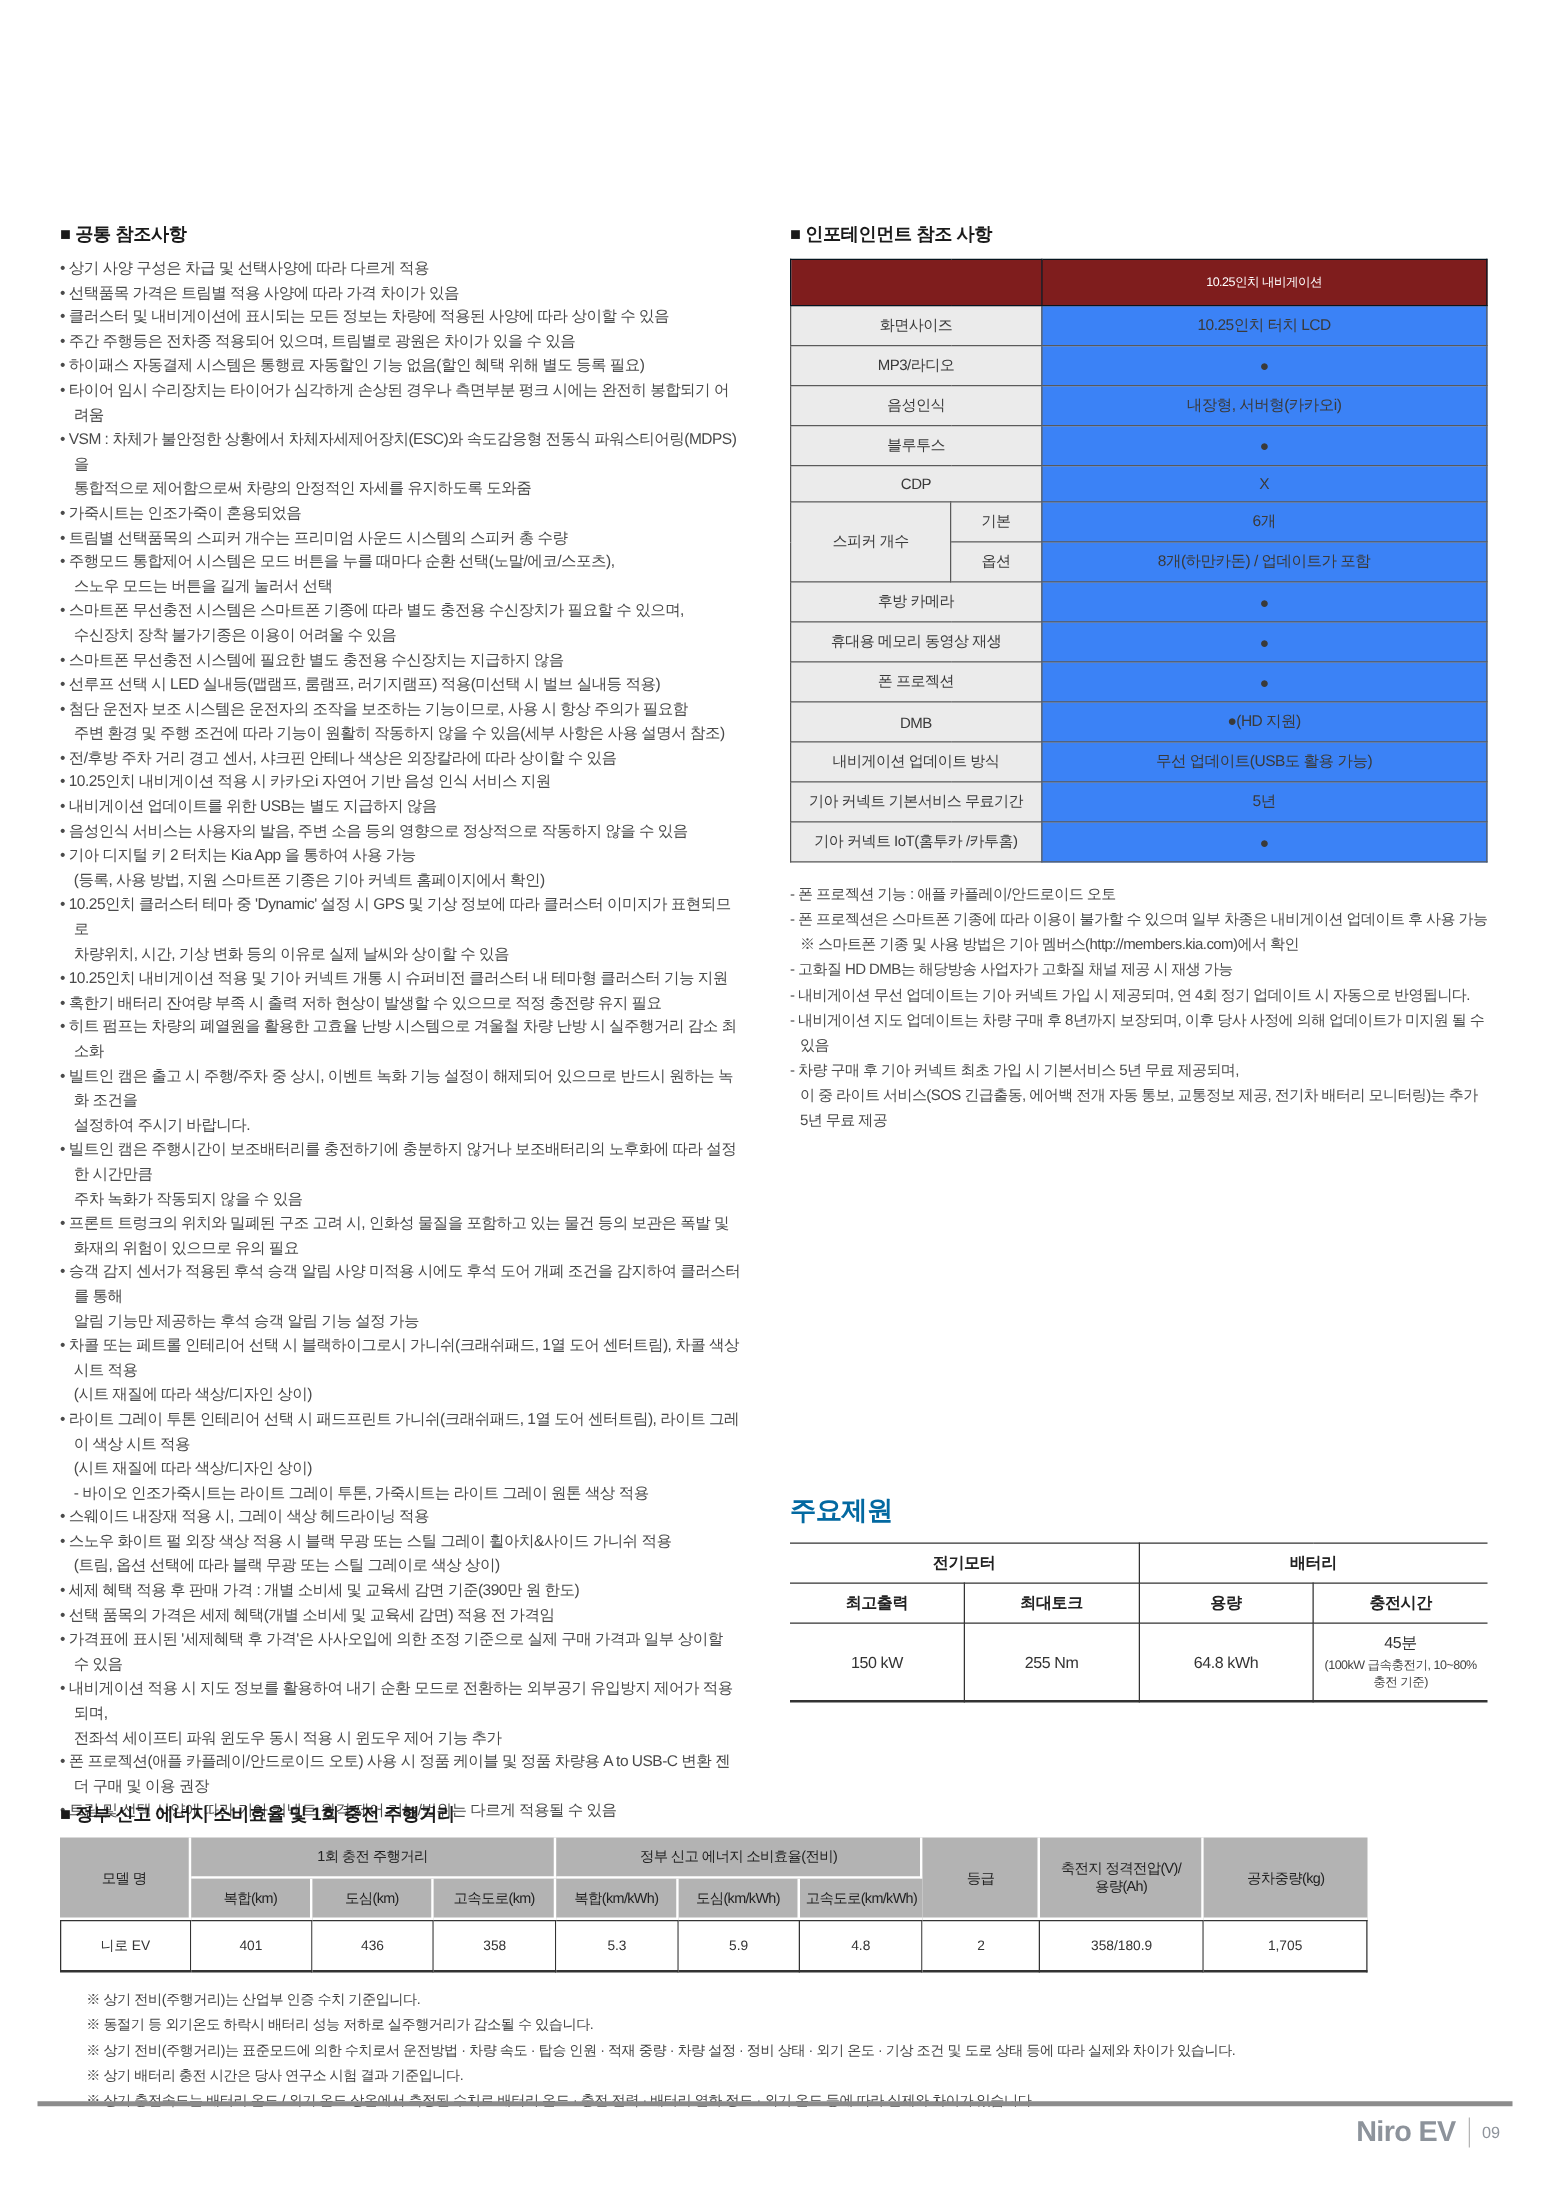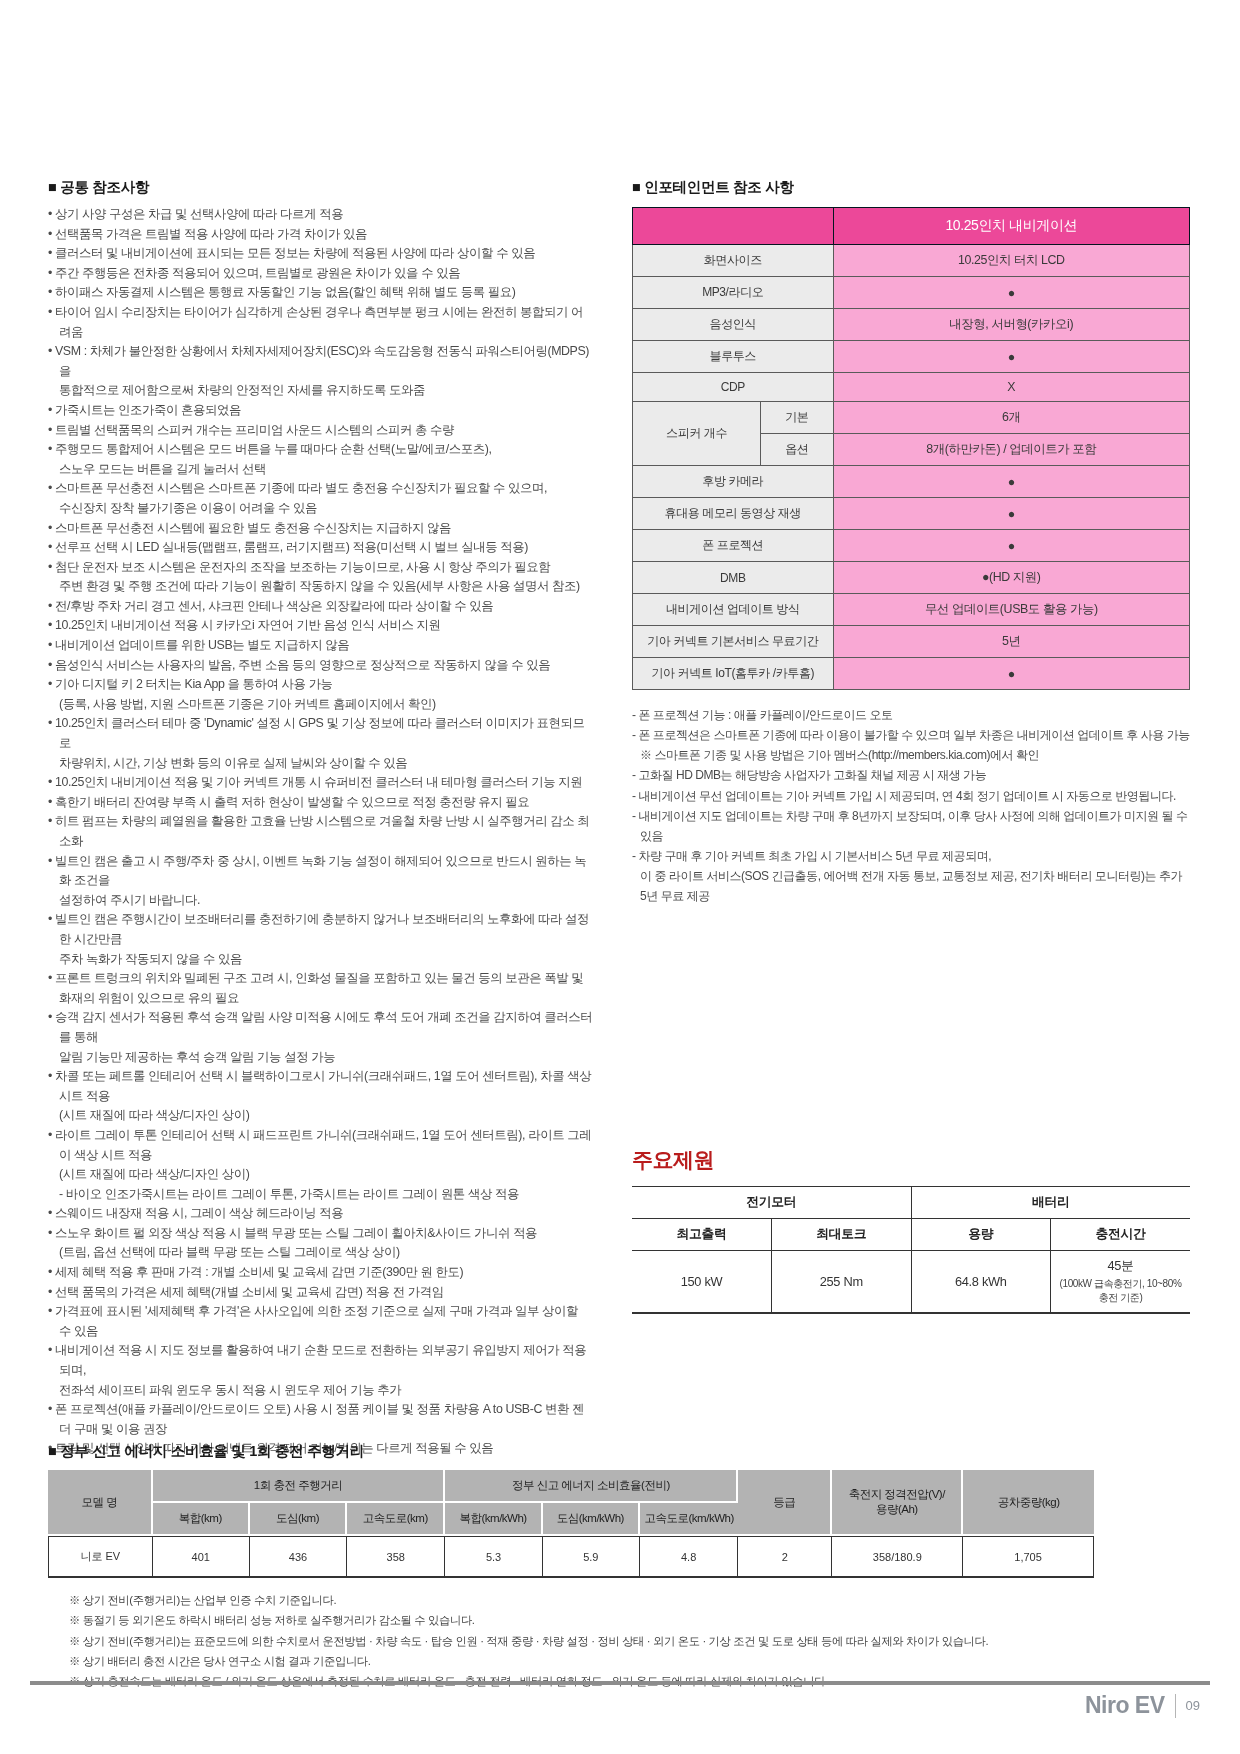--- a/index.html
+++ b/index.html
@@ -13,30 +13,30 @@
   .left-col { position:absolute; left:48px; top:178px; width:545px; }
   .notes { list-style:none; margin:8px 0 0 0; padding:0; font-size:12.4px; line-height:1.58; color:#4a4a4a; letter-spacing:-0.4px; }
   .notes li { padding-left:11px; text-indent:-11px; white-space:pre-line; }
   .notes li::before { content:"• "; color:#4a4a4a; }
 
   
   .right-col { position:absolute; left:632px; top:178px; width:558px; }
   .info-table { width:100%; border-collapse:collapse; margin-top:10px; table-layout:fixed; }
   .info-table td { border:1px solid #5a5a5a; text-align:center; vertical-align:middle;
                    padding:7px 6px; font-size:12.4px; color:#3a3a3a; letter-spacing:-0.4px; }
-  .info-table td.hdr { background:#ec4899; color:#ffffff; border-color:#05141f; height:22px; font-size:14px; }
+  .info-table td.hdr { background:#7f1d1d; color:#ffffff; border-color:#05141f; height:22px; font-size:10px; }
   .info-table td.hdr-val { border-left:1px solid #46525e; }
   .info-table td.lbl { background:#ebebeb; font-size:12px; }
-  .info-table td.val { background:#f9a8d4; }
+  .info-table td.val { background:#3b82f6; }
   .info-notes { margin-top:15px; font-size:12px; line-height:1.68; color:#4a4a4a; letter-spacing:-0.45px; }
   .info-note { padding-left:8px; text-indent:-8px; white-space:pre-line; }
 
   
   .specs { position:absolute; left:632px; top:1146px; width:558px; }
-  .specs-title { font-size:21px; font-weight:bold; color:#b91c1c; letter-spacing:-0.5px; }
+  .specs-title { font-size:21px; font-weight:bold; color:#0369a1; letter-spacing:-0.5px;margin-top:48px; }
   .specs-table { width:100%; border-collapse:collapse; margin-top:12px; table-layout:fixed;
                  border-top:1px solid #333; border-bottom:2px solid #333; }
   .specs-table td { border:1px solid #333; text-align:center; vertical-align:middle; padding:7px 4px;
                     font-size:12.8px; color:#333; letter-spacing:-0.3px; }
   .specs-table tr > td:first-child { border-left:none; }
   .specs-table tr > td:last-child { border-right:none; }
   .specs-table td.g, .specs-table td.h { font-weight:bold; color:#222; }
   .specs-table td.v { height:40px; }
   .charge-note { font-size:10px; color:#444; margin-top:2px; letter-spacing:-0.4px; }
 

